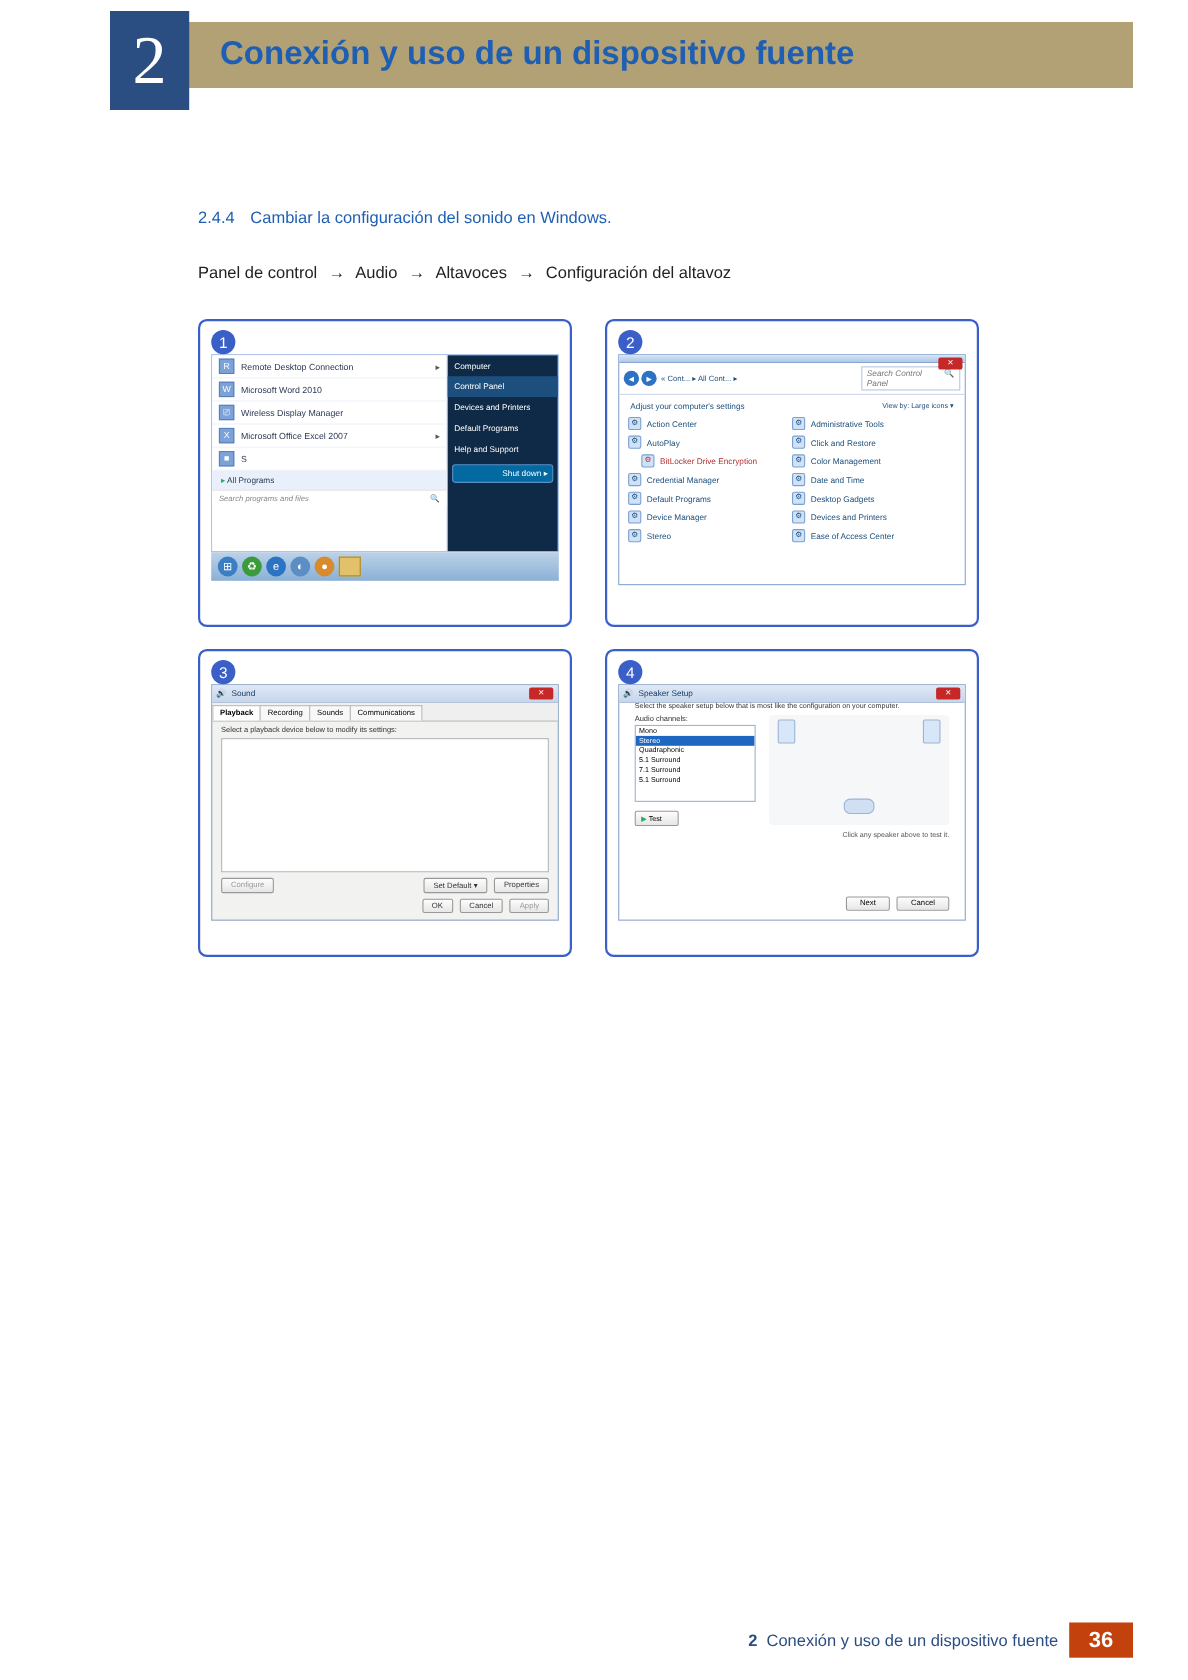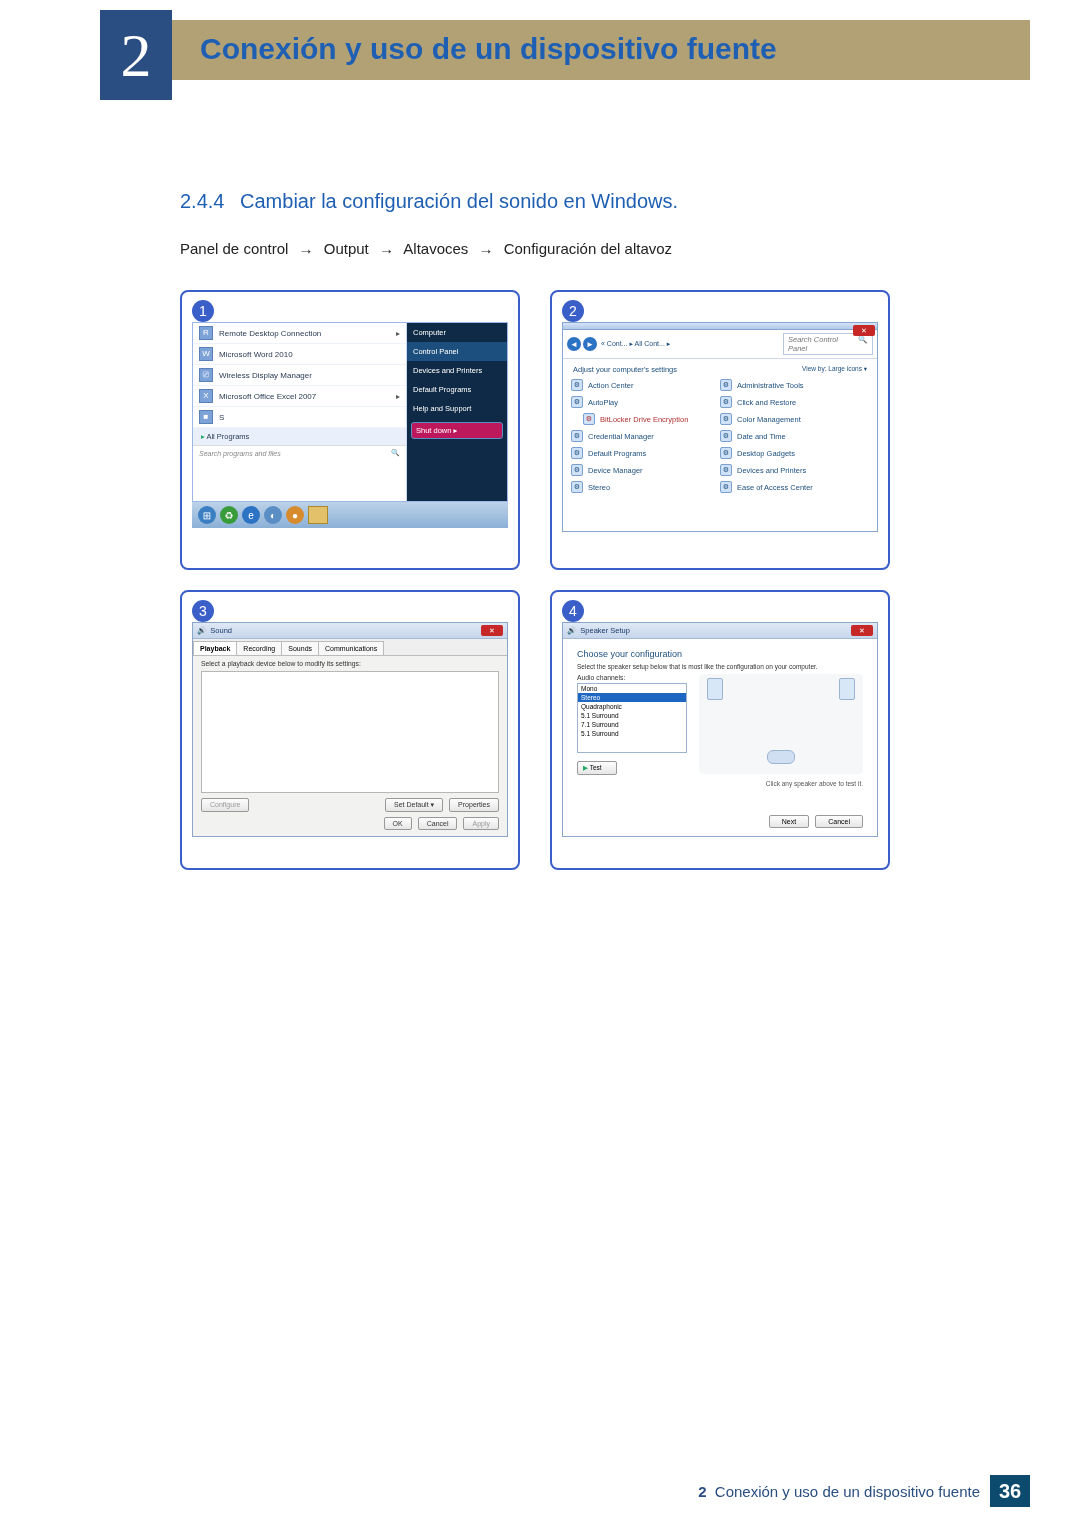--- a/index.html
+++ b/index.html
@@ -36,21 +36,21 @@
     top: 32px; left: 200px;
     color: #1e5fb3;
     font-size: 30px;
     font-weight: 700;
     z-index: 3;
   }
   .section-heading {
     position: absolute;
     top: 190px; left: 180px;
     color: #1e5fb3;
-    font-size: 20px;
+    font-size: 15px;
     font-weight: 400;
   }
   .section-num { margin-right: 10px; }
   .breadcrumb {
     position: absolute;
     top: 240px; left: 180px;
     font-size: 15px;
     color: #222;
   }
   .arrow { margin: 0 6px; }
@@ -134,26 +134,26 @@
     color: #fff;
     display:flex; flex-direction:column;
     font-size:7.5px;
   }
   .p1-right .r-item {
     padding: 5px 6px;
   }
   .p1-right .r-item.hl { background:#1d4f7e; }
   .p1-right .shut {
     margin-top:auto;
-    background:#be185d;
+    background:#0369a1;
     border:1px solid #5b8ec4;
     padding:3px 4px;
     margin:4px;
     border-radius:3px;
-    text-align:left;
+    text-align:right;
   }
   .p1-tray {
     display:flex;
     gap:4px;
     padding: 4px 6px;
     background: linear-gradient(#bcd2e8,#8bb0d6);
   }
   .p1-tray .t {
     width:18px; height:18px;
     border-radius:50%;
@@ -428,23 +428,23 @@
     bottom: 20px; right: 50px;
     display:flex; align-items:center;
   }
   .footer-text {
     color: #2a4e82;
     font-size: 15px;
     margin-right: 10px;
   }
   .footer-chapnum { font-weight:700; margin-right:4px;}
   .page-num {
-    background: #0c4a6e;
+    background: #c2410c;
     color: #fff;
-    width: 40px; height: 32px;
+    width: 58px; height: 32px;
     display:flex; align-items:center; justify-content:center;
     font-size: 20px; font-weight: 700;
   }
 </style>
 </head>
 <body>
 
 <div class="top-bar"></div>
 <div class="chapter-block">
   <span>2</span>
@@ -452,21 +452,21 @@
 <h1 class="page-title">Conexión y uso de un dispositivo fuente</h1>
 
 <div class="section-heading">
   <span class="section-num">2.4.4</span>
   <span>Cambiar la configuración del sonido en Windows.</span>
 </div>
 
 <div class="breadcrumb">
   <span>Panel de control</span>
   <span class="arrow">→</span>
-  <span>Output</span>
+  <span>Audio</span>
   <span class="arrow">→</span>
   <span>Altavoces</span>
   <span class="arrow">→</span>
   <span>Configuración del altavoz</span>
 </div>
 
 <div class="grid">
 
   <div class="card">
     <div class="badge">1</div>
@@ -645,21 +645,20 @@
   </div>
 
   <div class="card">
     <div class="badge">4</div>
     <div class="p4-win">
       <div class="p4-title">
         <span>🔊</span>
         <span>Speaker Setup</span>
         <span class="close">✕</span>
       </div>
-      <div class="p4-head">Choose your configuration</div>
       <div class="p4-instr">Select the speaker setup below that is most like the configuration on your computer.</div>
       <div class="p4-body">
         <div class="p4-left">
           <div class="p4-lbl">Audio channels:</div>
           <div class="p4-list" id="p4list">
               <div class="opt">Mono</div>
               <div class="opt sel">Stereo</div>
               <div class="opt">Quadraphonic</div>
               <div class="opt">5.1 Surround</div>
               <div class="opt">7.1 Surround</div>

